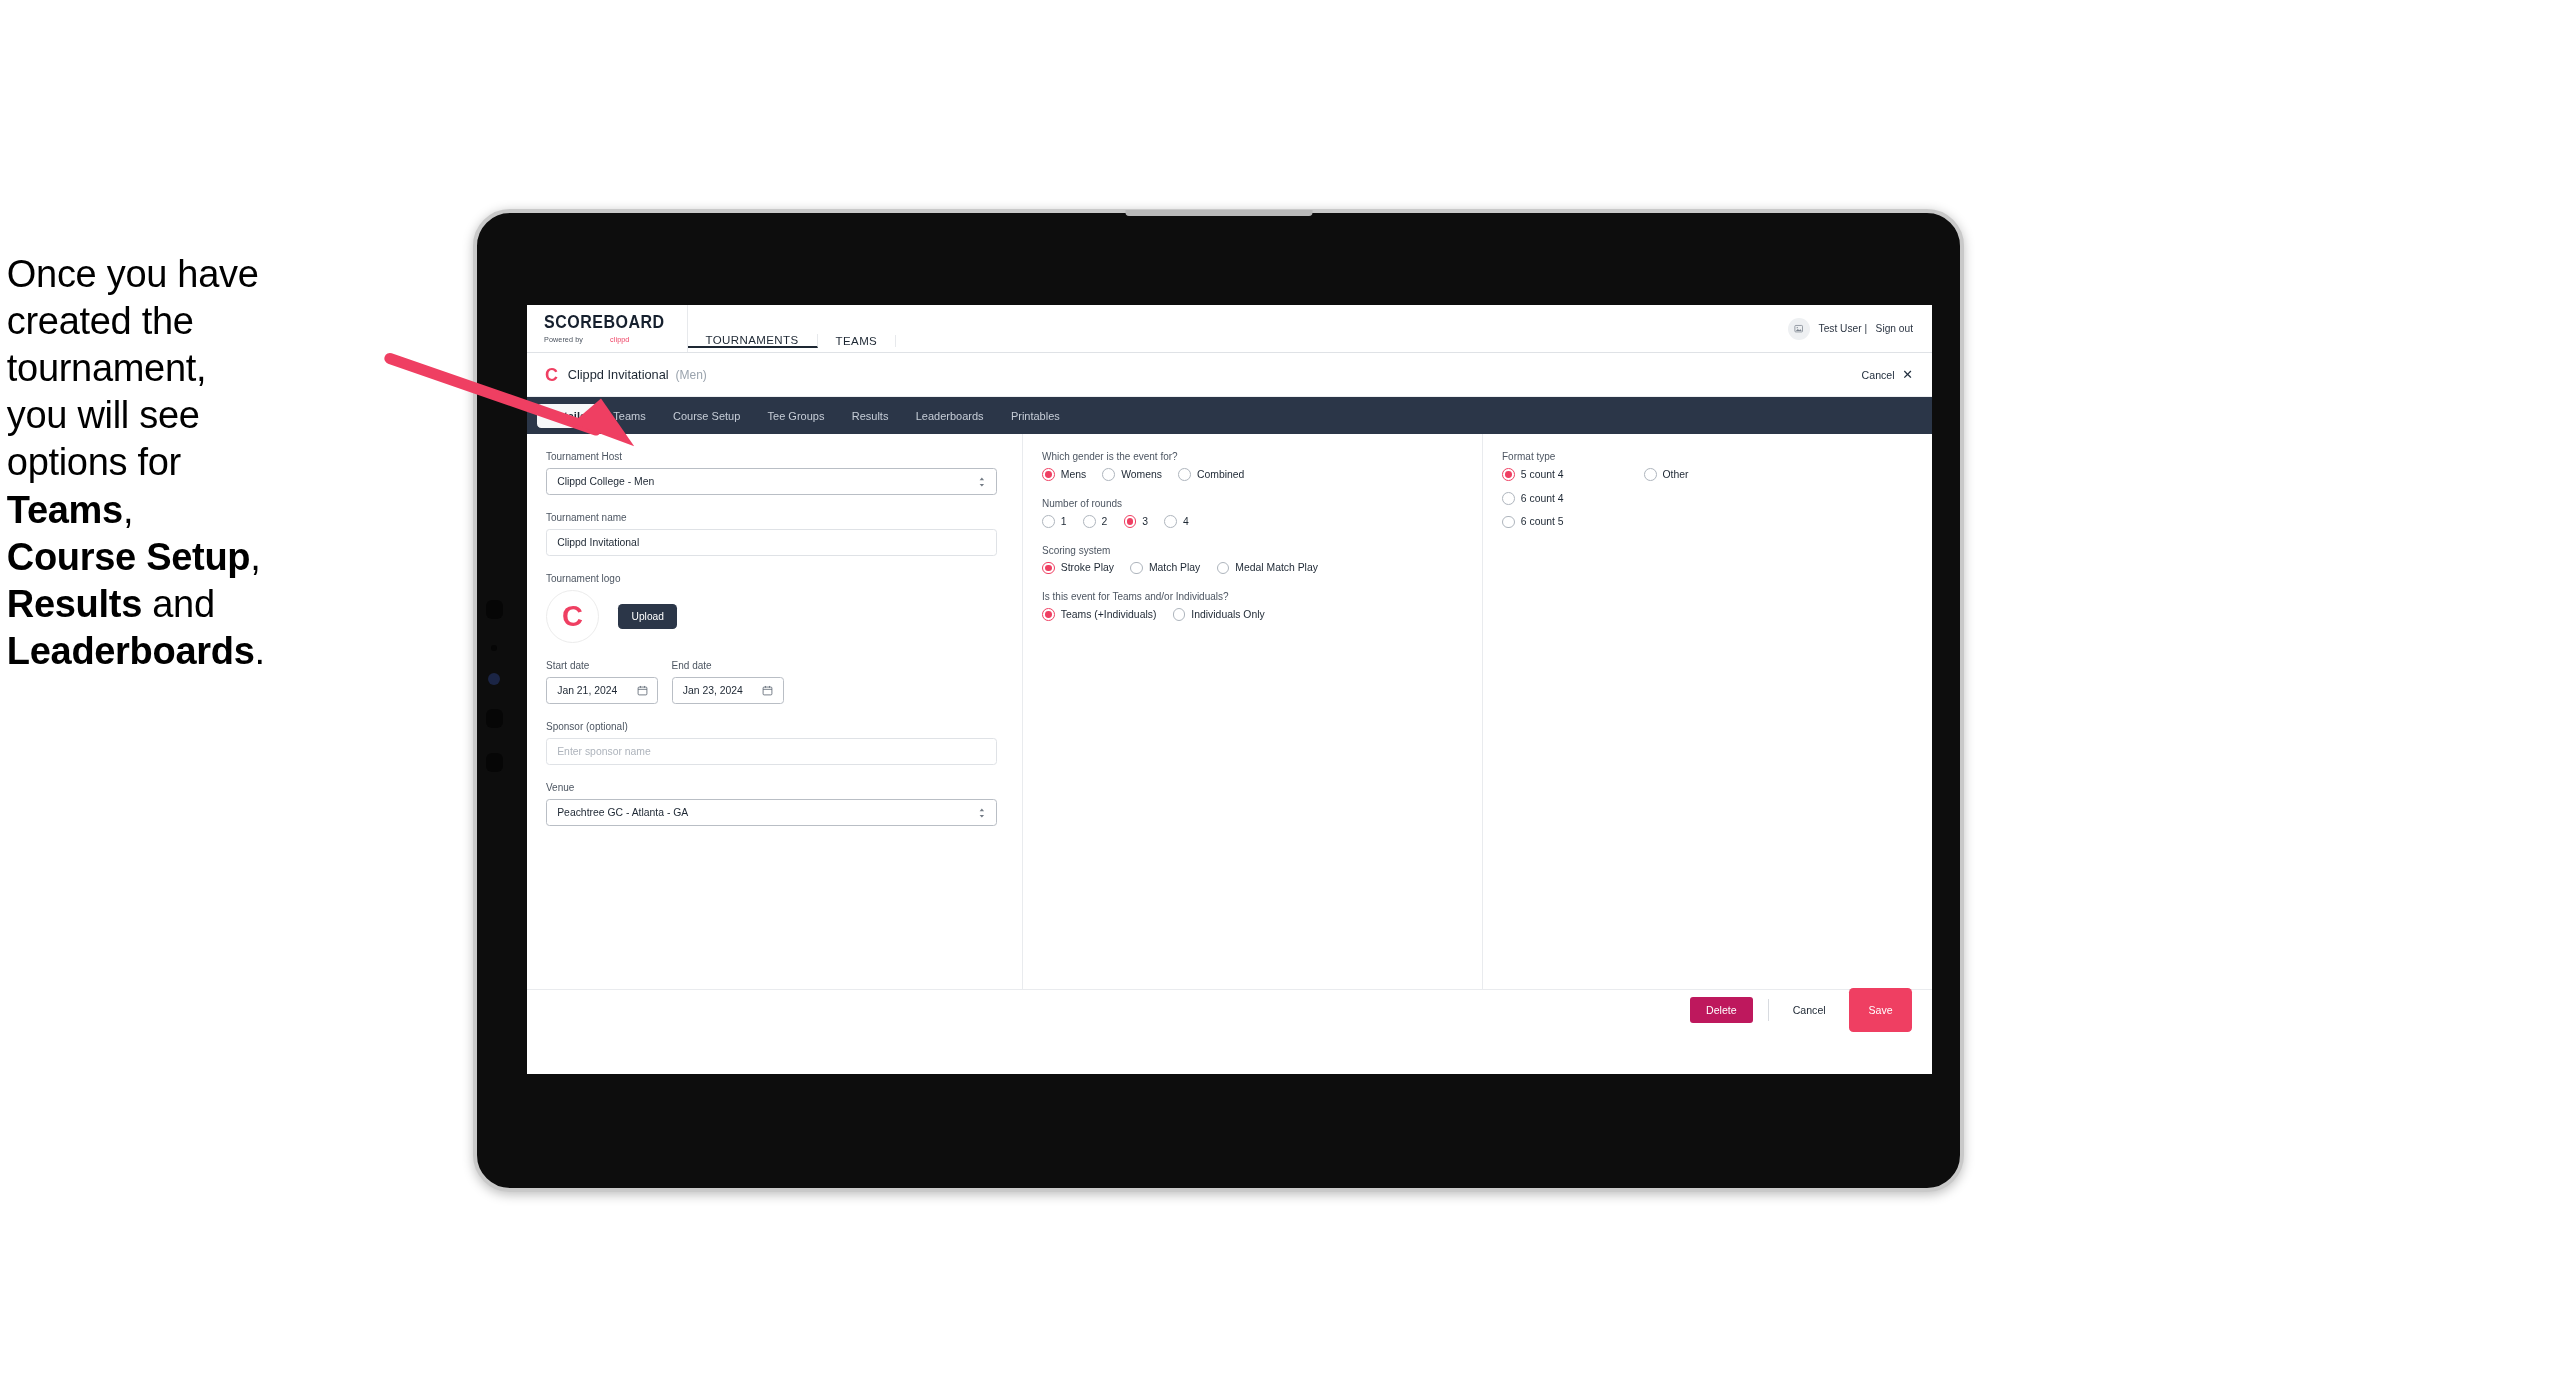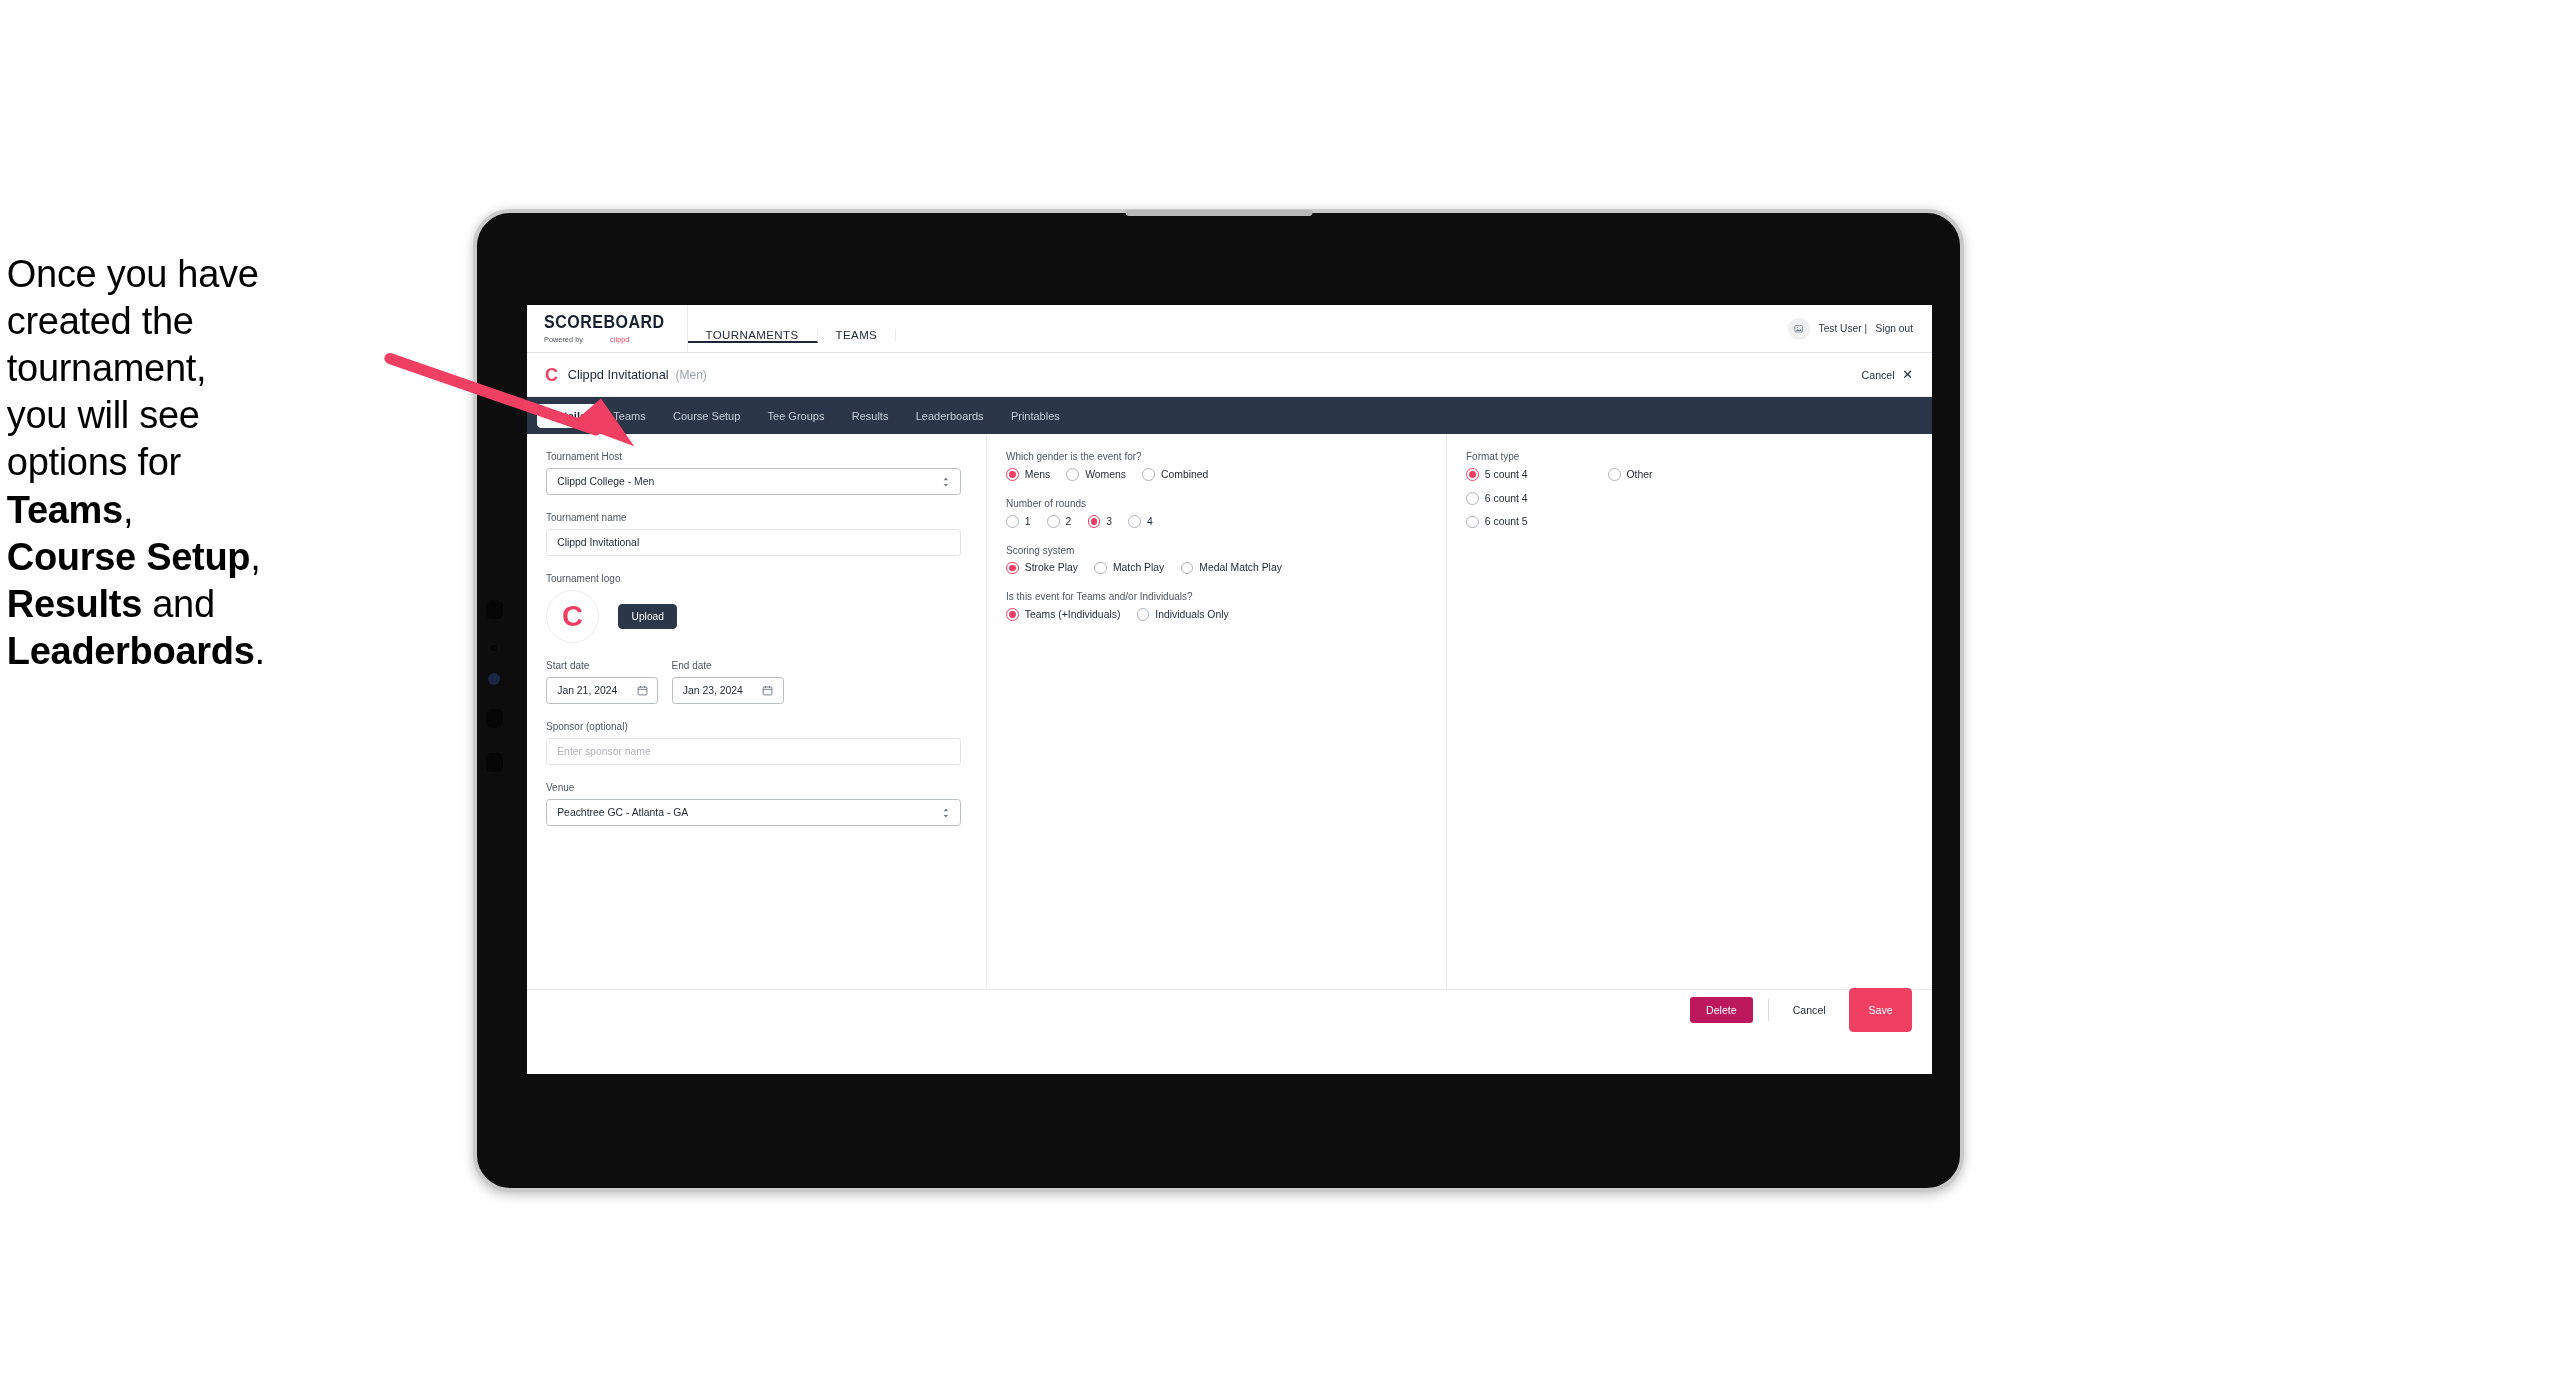--- a/index.html
+++ b/index.html
@@ -104,21 +104,21 @@
     transform-origin: left center;
   }
   .brand-sub {
     font-size: 7.2px;
     color: #4a525e;
     margin-top: 3.4px;
     letter-spacing: 0.1px;
   }
   .brand-sub .pink { color: #ef3f62; font-weight: 400; margin-left: 25px; }
 
-  .topnav-tabs { display: flex; align-items: flex-start; margin-top: 24px; }
+  .topnav-tabs { display: flex; align-items: center; margin-top: 24px; }
   .topnav-tab {
     display: flex;
     align-items: center;
     padding: 0 18px;
     font-size: 11.5px;
     letter-spacing: 0.4px;
     color: #1d2733;
     border-right: 0.9px solid #e7e9ec;
     cursor: pointer;
   }
@@ -196,21 +196,21 @@
 
   
   .body {
     display: flex;
     height: 555px;
     background: #ffffff;
   }
   .col {
     padding: 17px 25.5px 0 19px;
   }
-  .col-left   { width: 460px; border-right: 0.9px solid #e9ebee; }
+  .col-left   { width: 496px; border-right: 0.9px solid #e9ebee; }
   .col-mid    { width: 460px; border-right: 0.9px solid #e9ebee; }
   .col-right  { flex: 1; }
 
   .flabel {
     font-size: 10px;
     color: #4d5662;
     margin-bottom: 6px;
   }
   .fgroup { margin-bottom: 17px; }
 

